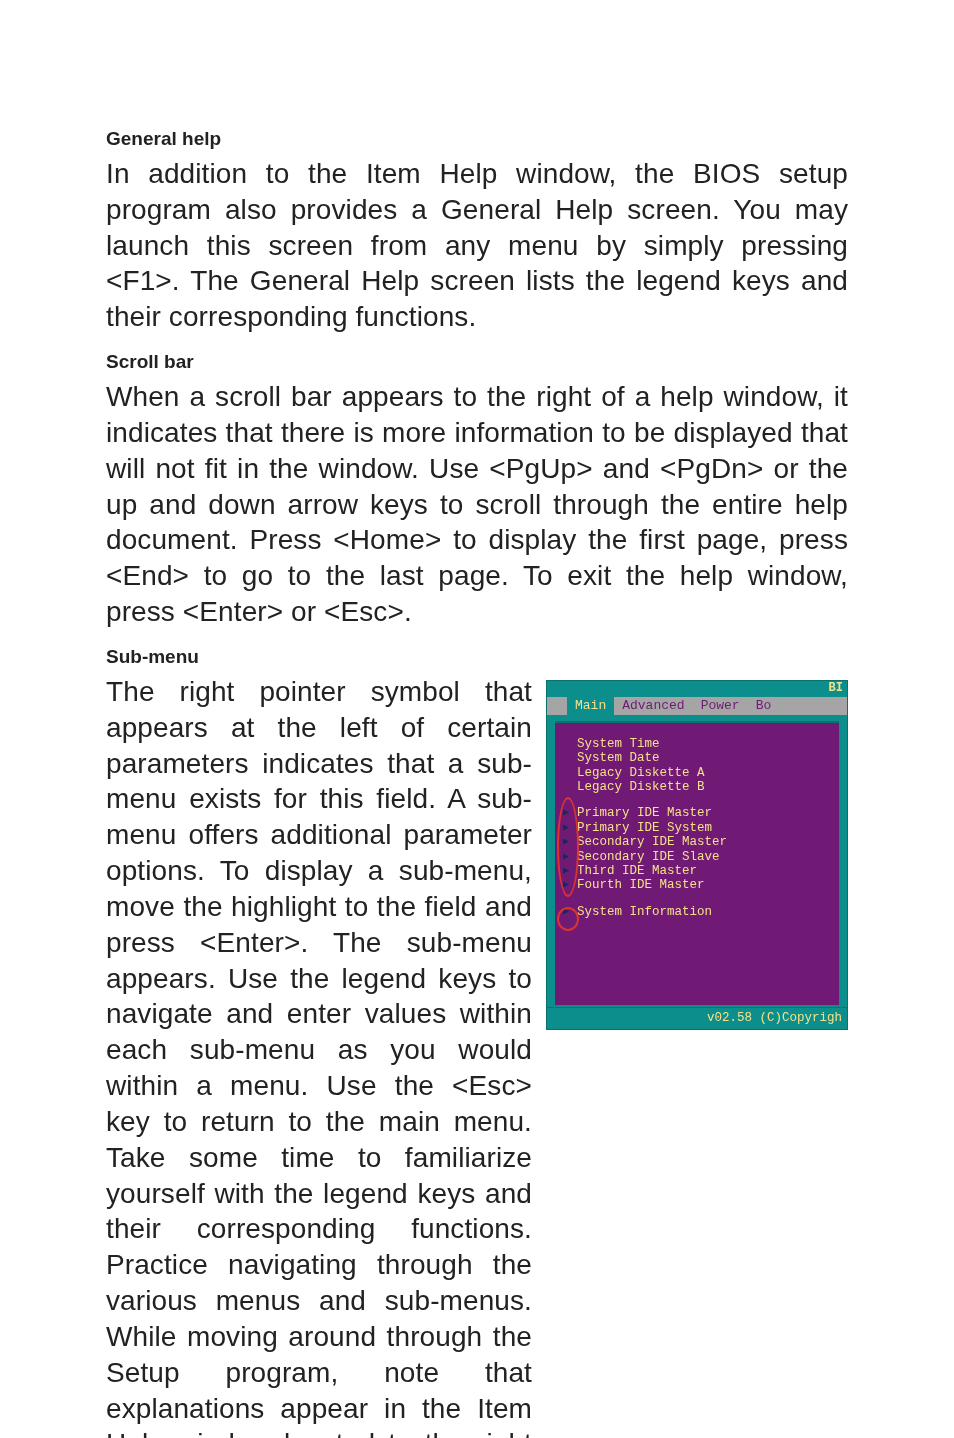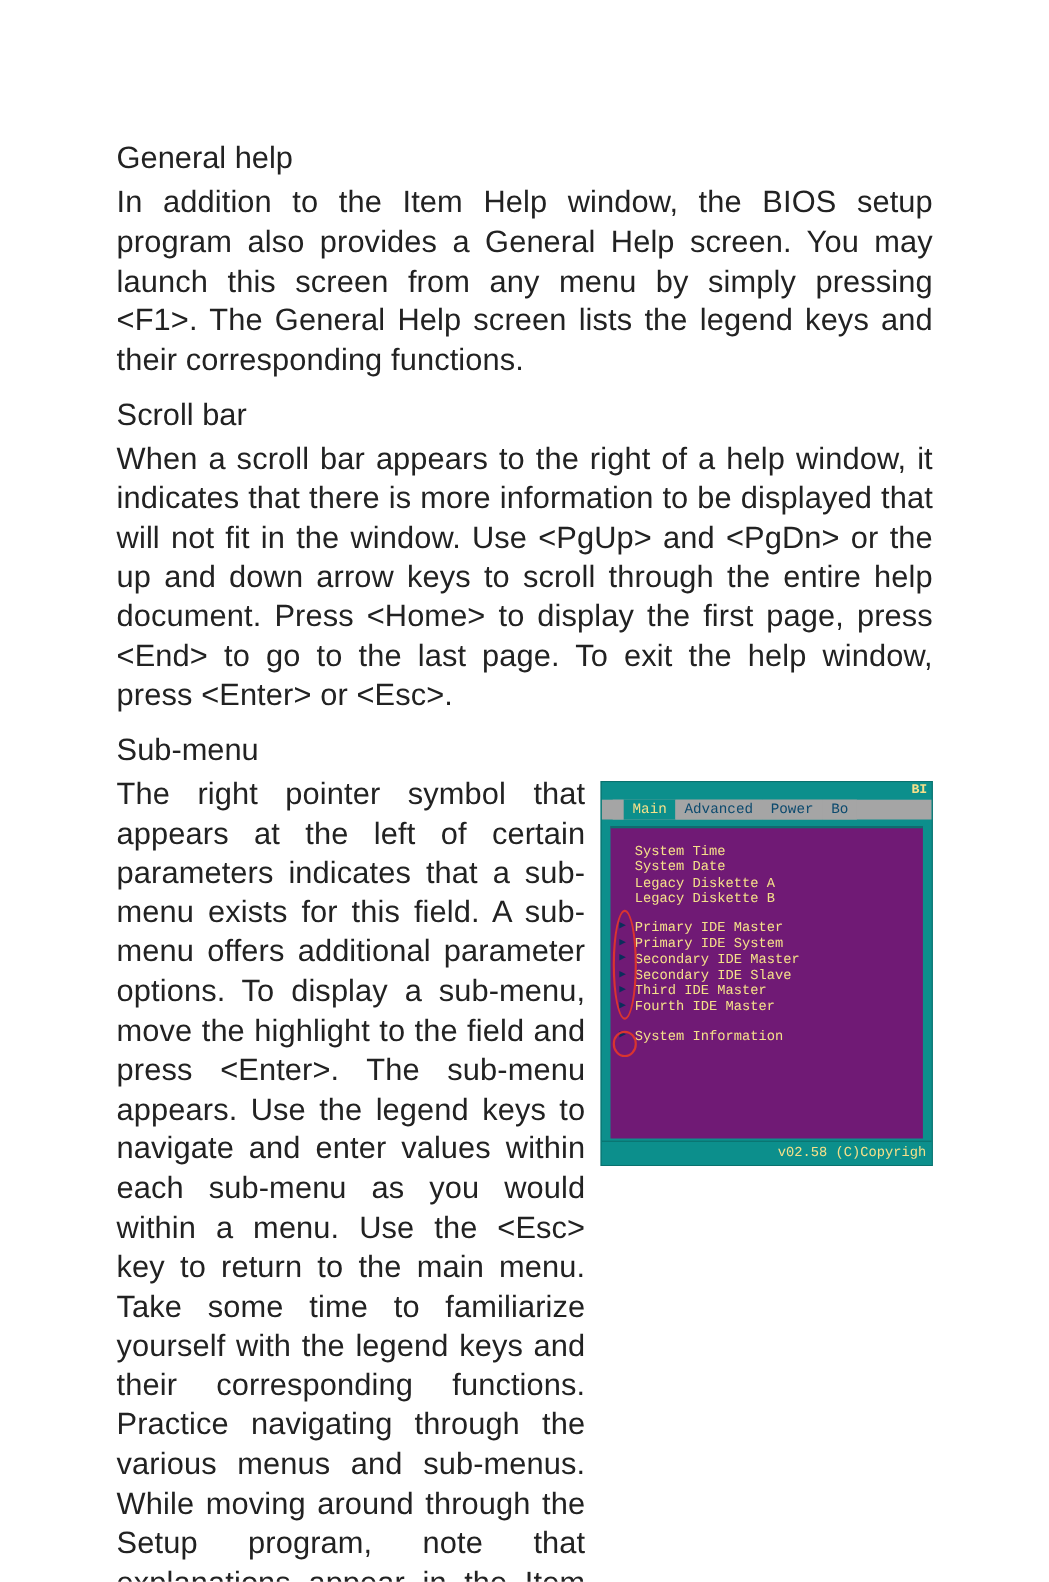--- a/index.html
+++ b/index.html
@@ -14,22 +14,22 @@
     font-family: Arial, Helvetica, sans-serif;
     color: #222;
   }
   .page {
     position: relative;
     width: 954px;
     height: 1438px;
     padding: 112px 106px 0 106px;
   }
   h2.section {
-    font-weight: normal;
-    font-size: 28px;
+    font-weight: bold;
+    font-size: 19px;
     margin-bottom: 6px;
     margin-top: 16px;
   }
   p.body {
     font-size: 28px;
     line-height: 1.28;
     text-align: justify;
     margin-bottom: 8px;
     letter-spacing: 0.1px;
   }
@@ -68,21 +68,21 @@
     top: 16px;
     left: 10px;
     right: 0;
     height: 18px;
     display: flex;
     font-family: "Courier New", monospace;
     font-size: 13px;
   }
   .bios-tab {
     padding: 1px 8px 1px 8px;
-    color: #0c4a6e;
+    color: #701a75;
     background: #a5a5a5;
   }
   .bios-tab.active {
     background: #0c8f8c;
     color: #f5e08a;
   }
   .tab-bar-bg {
     position: absolute;
     top: 16px;
     left: 0;

